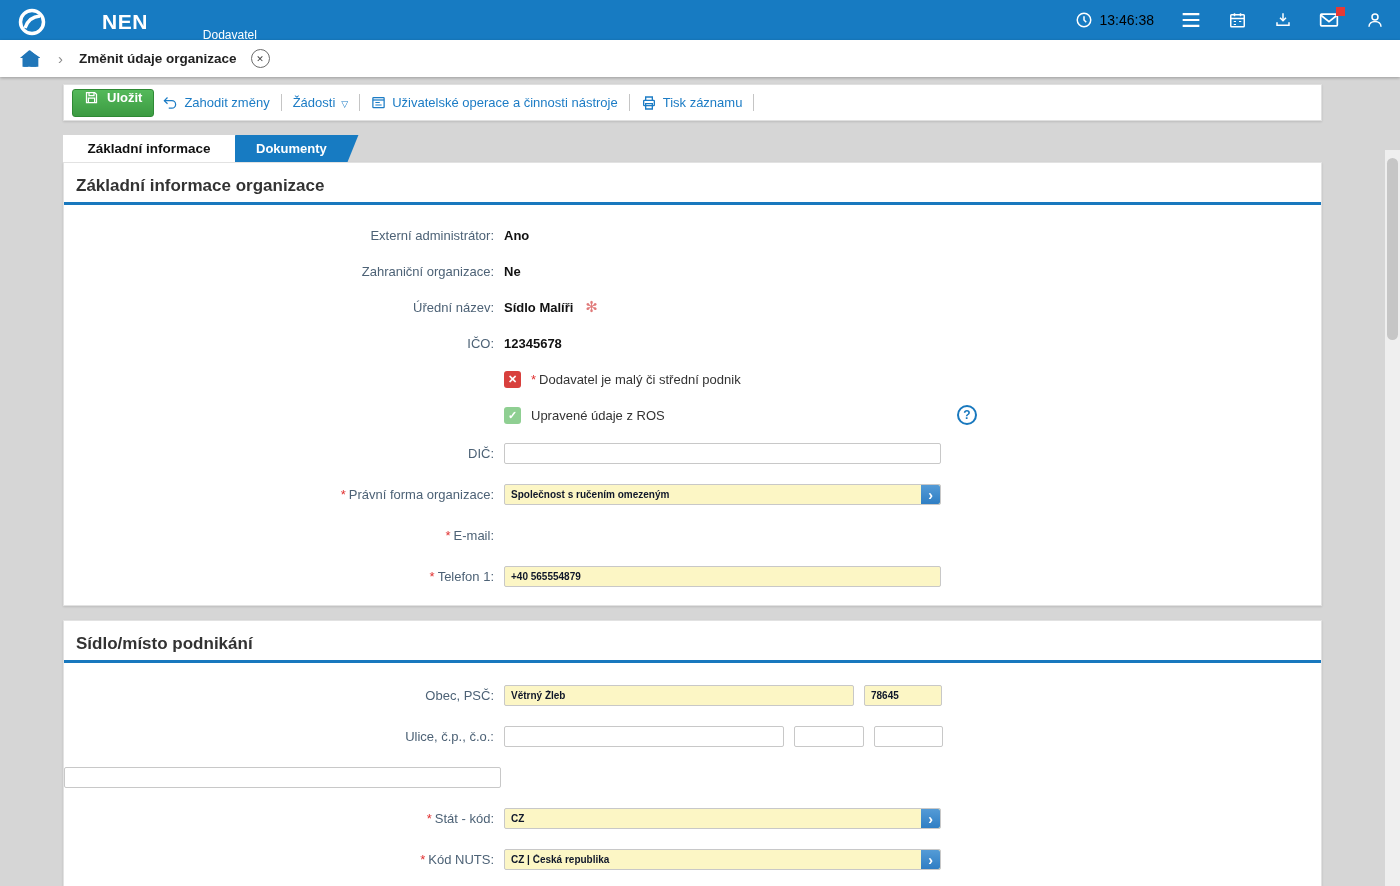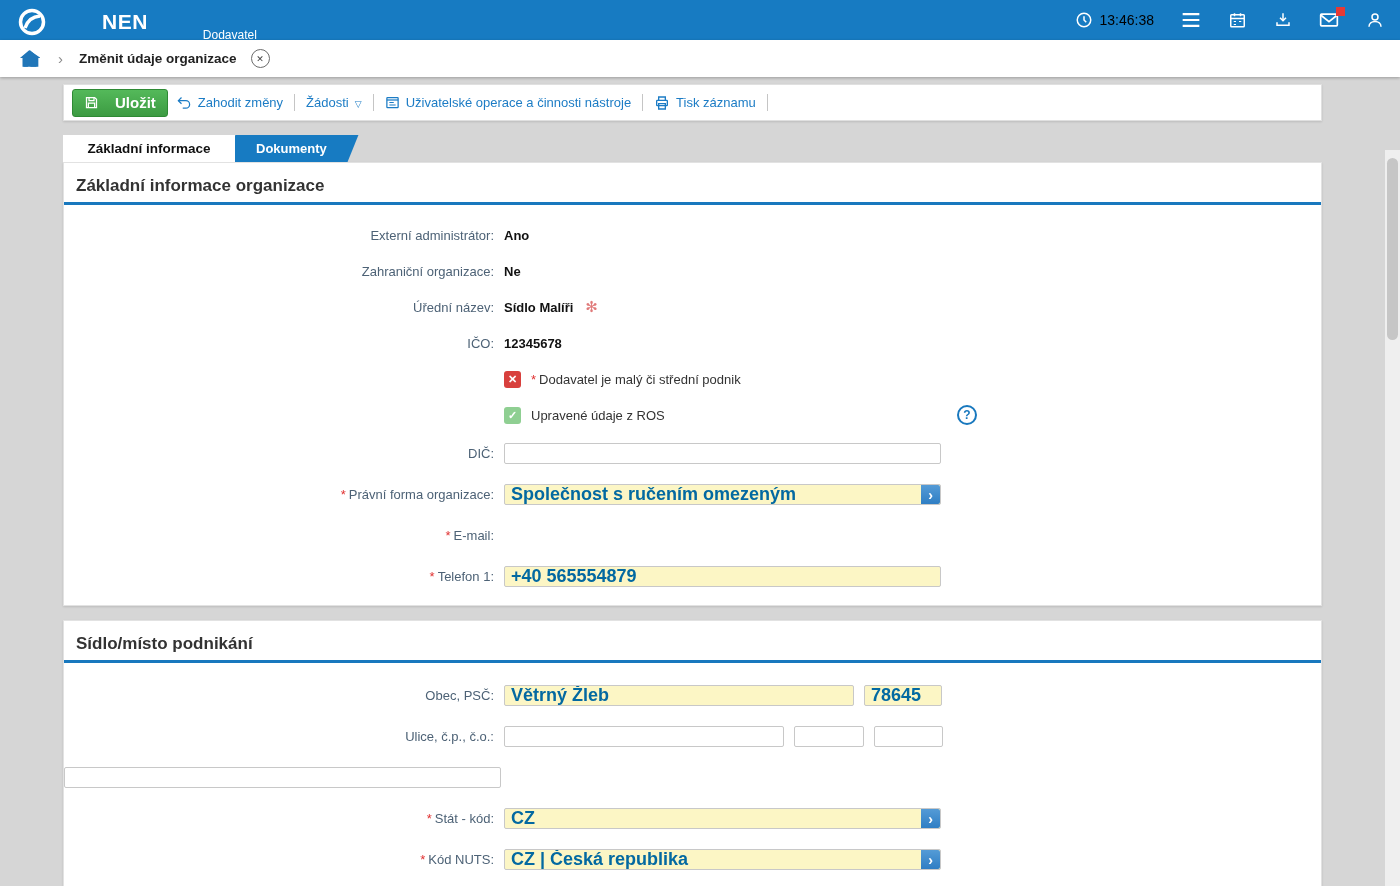--- a/index.html
+++ b/index.html
@@ -20,21 +20,21 @@
   
   .breadcrumb-bar { height:37px; background:#fff; display:flex; align-items:center; padding:0 20px; box-shadow:0 1px 3px rgba(0,0,0,.28); position:relative; z-index:5; }
   .crumb-sep { color:#8a8a8a; font-size:15px; margin:0 16px 0 18px; }
   .crumb-title { font-weight:bold; font-size:13.5px; color:#222; }
   .crumb-close { margin-left:14px; width:19px; height:19px; border:1.5px solid #6b6b6b; border-radius:50%; display:flex; align-items:center; justify-content:center; font-size:9px; color:#444; cursor:pointer; }
 
   
   .content { padding:7px 78px 0 63px; }
 
   .toolbar { background:#fff; border:1px solid #e0e0e0; box-shadow:0 1px 2px rgba(0,0,0,.12); height:37px; display:flex; align-items:center; padding:0 8px; }
-  .btn-save { display:inline-flex; align-items:center; gap:16px; height:28px; padding:0 11px; background:linear-gradient(#54b95a,#3c9b42); border:1px solid #2e8a34; border-radius:3px; color:#fff; font-weight:bold; font-size:15px; font-family:inherit; cursor:pointer; }
+  .btn-save { display:inline-flex; align-items:flex-start; gap:8px; height:28px; padding:0 11px; background:linear-gradient(#54b95a,#3c9b42); border:1px solid #2e8a34; border-radius:3px; color:#fff; font-weight:bold; font-size:13px; font-family:inherit; cursor:pointer; }
   .tb-link { display:inline-flex; align-items:center; gap:6px; color:#1c7cc5; font-size:13px; cursor:pointer; text-decoration:none; margin:0 8px; white-space:nowrap; }
   .tb-sep { width:1px; height:17px; background:#c5c5c5; margin:0 3px; }
   .caret { font-size:9px; position:relative; top:1px; }
 
   
   .tabs { margin-top:14px; display:flex; height:27px; position:relative; }
   .tab { display:flex; align-items:center; justify-content:center; font-weight:bold; cursor:pointer; }
   .tab-active { background:#fff; width:172px; font-size:13.5px; color:#111; position:relative; z-index:2; }
   .tab-doc { background:#177bc2; color:#fff; transform:skewX(-22deg); margin-left:-5px; padding:0 26px; font-size:13px; z-index:1; }
   .tab-doc .unskew { transform:skewX(22deg); display:block; }
@@ -52,21 +52,21 @@
   .bold-val { font-weight:bold; color:#111; }
   .flower { color:#e07a7a; font-size:15px; margin-left:2px; }
 
   .chk { width:17px; height:17px; border-radius:3px; display:flex; align-items:center; justify-content:center; color:#fff; font-size:11px; font-weight:bold; cursor:pointer; flex:none; }
   .chk-red { background:#d8403d; }
   .chk-green { background:#8fcf92; }
   .chk-label { color:#333; }
 
   .help { position:absolute; left:893px; top:50%; transform:translateY(-50%); width:20px; height:20px; border:2px solid #1878be; border-radius:50%; color:#1878be; font-weight:bold; font-size:12px; display:flex; align-items:center; justify-content:center; cursor:pointer; }
 
-  .tinput { height:21px; border:1px solid #c8c8c8; border-radius:2px; font-size:18px; padding:0 6px; font-family:inherit; color:#0369a1; background:#fff; width:437px; }
+  .tinput { height:21px; border:1px solid #c8c8c8; border-radius:2px; font-size:10px; padding:0 6px; font-family:inherit; color:#0f172a; background:#fff; width:437px; }
   .tinput.yellow { background:#fcf6c5; font-weight:bold; }
   .w350 { width:350px; } .w280 { width:280px; } .w78 { width:78px; } .w70 { width:70px; } .w69 { width:69px; }
 
   .sel-wrap { position:relative; width:437px; }
   .sel-wrap .tinput { width:100%; padding-right:26px; }
   .sel-btn { position:absolute; right:1px; top:1px; bottom:1px; width:19px; background:linear-gradient(#549bd6,#2f7ec4); color:#fff; display:flex; align-items:center; justify-content:center; font-size:14px; font-weight:bold; border-radius:0 2px 2px 0; cursor:pointer; }
 
   
   .scrollbar { position:fixed; top:150px; right:0; bottom:0; width:15px; background:#efefef; }
   .scrollbar .thumb { position:absolute; top:8px; left:2px; right:2px; height:182px; background:#c6c6c6; border-radius:7px; }

